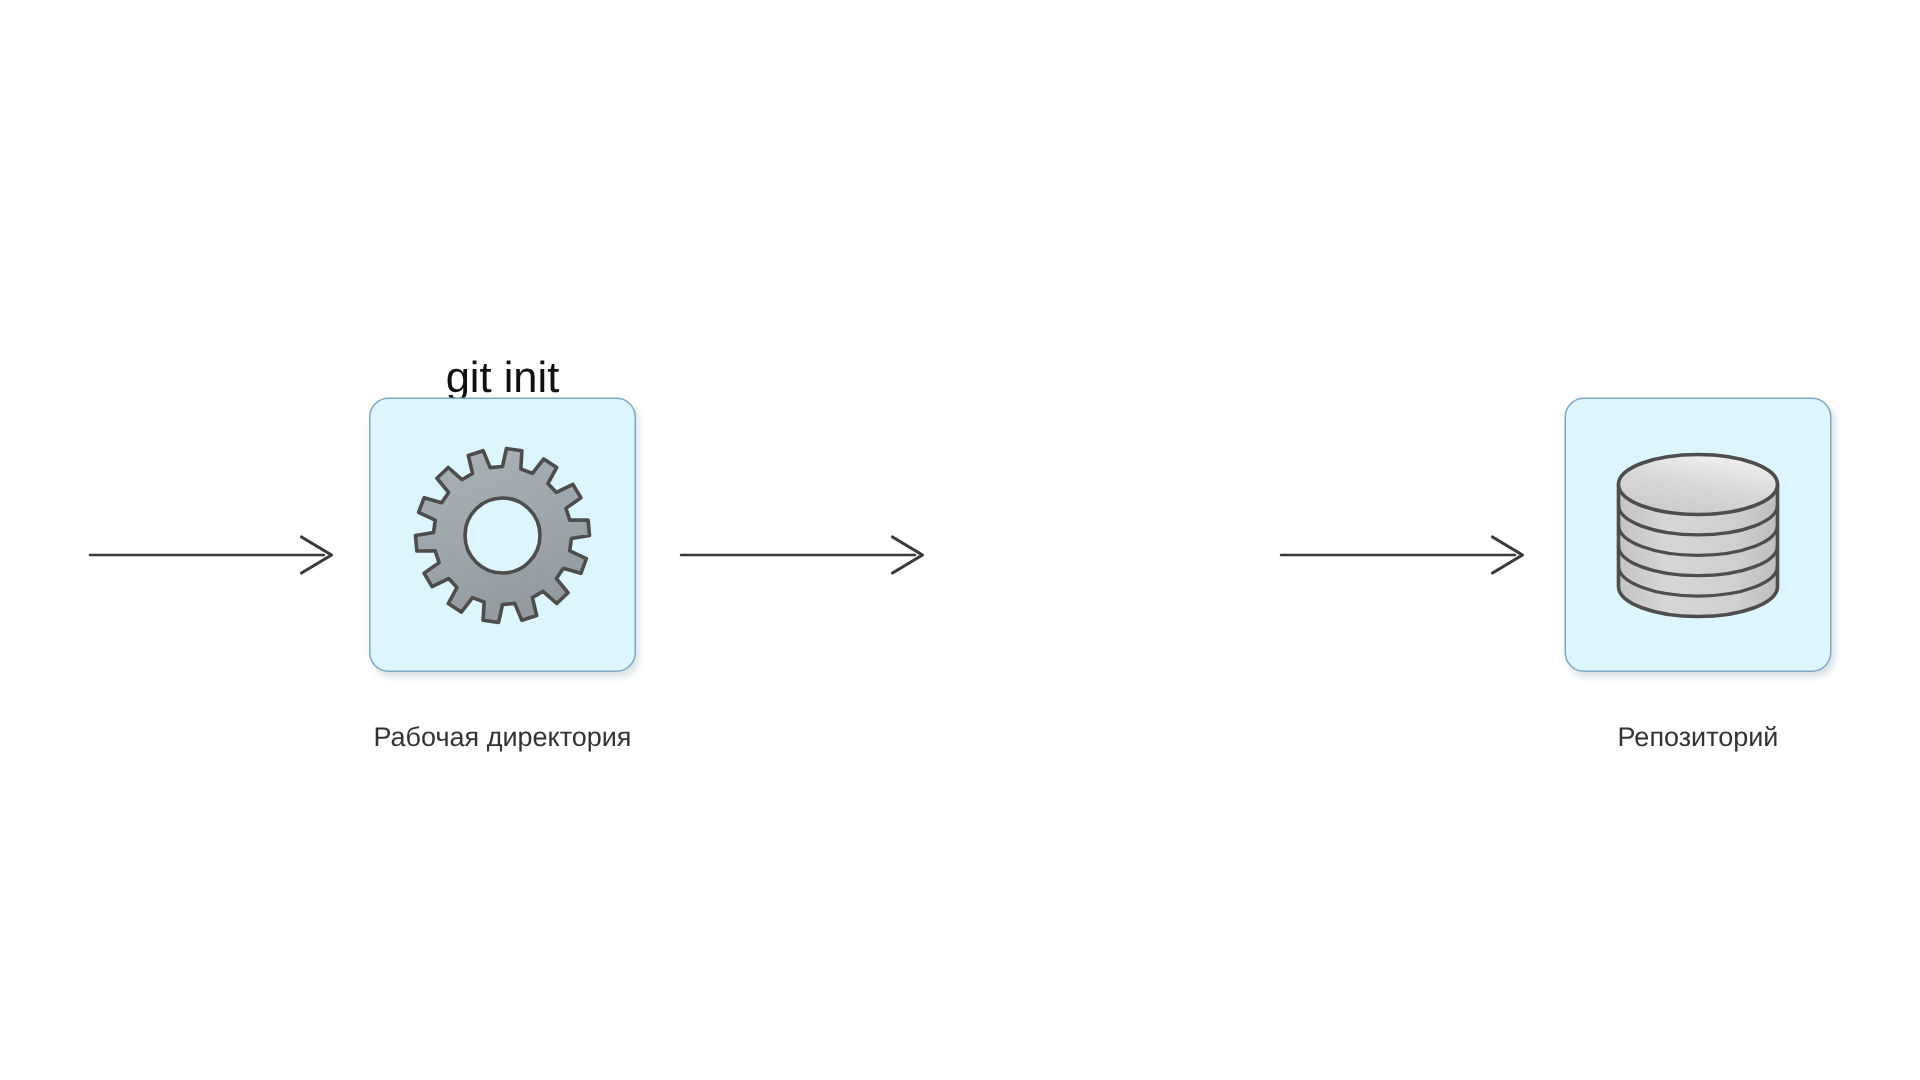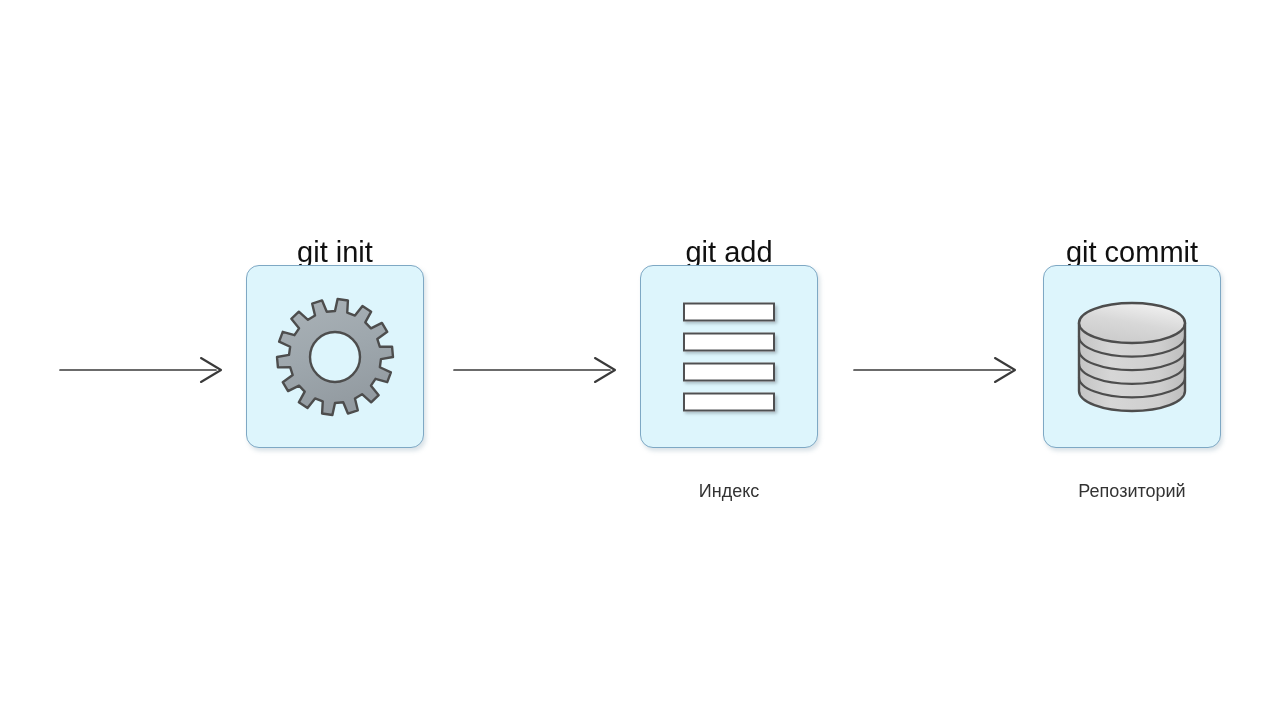--- a/index.html
+++ b/index.html
@@ -133,41 +133,26 @@
               <stop offset="100%" stop-color="#939ba1"></stop>
             </linearGradient>
           </defs>
           <g id="gear-shape">
               <path d="M62.00 16.00 L64.60 4.06 L74.91 5.45 L74.24 17.66 L81.96 20.56 L81.96 20.56 L89.48 10.93 L98.16 16.65 L92.27 27.36 L97.96 33.32 L97.96 33.32 L108.92 27.91 L114.26 36.83 L104.30 43.92 L106.85 51.76 L106.85 51.76 L119.07 51.64 L120.00 62.00 L107.95 64.06 L106.85 72.24 L106.85 72.24 L117.91 77.43 L114.26 87.17 L102.51 83.80 L97.96 90.68 L97.96 90.68 L105.68 100.16 L98.16 107.35 L89.04 99.21 L81.96 103.44 L81.96 103.44 L84.80 115.33 L74.91 118.55 L70.21 107.26 L62.00 108.00 L62.00 108.00 L59.40 119.94 L49.09 118.55 L49.76 106.34 L42.04 103.44 L42.04 103.44 L34.52 113.07 L25.84 107.35 L31.73 96.64 L26.04 90.68 L26.04 90.68 L15.08 96.09 L9.74 87.17 L19.70 80.08 L17.15 72.24 L17.15 72.24 L4.93 72.36 L4.00 62.00 L16.05 59.94 L17.15 51.76 L17.15 51.76 L6.09 46.57 L9.74 36.83 L21.49 40.20 L26.04 33.32 L26.04 33.32 L18.32 23.84 L25.84 16.65 L34.96 24.79 L42.04 20.56 L42.04 20.56 L39.20 8.67 L49.09 5.45 L53.79 16.74 L62.00 16.00 Z M87 62 A25 25 0 1 0 37 62 A25 25 0 1 0 87 62 Z" fill="url(#gearGrad)" fill-rule="evenodd" stroke="#4d4d4d" stroke-width="2.4" stroke-linejoin="round"></path>
             </g>
         </svg>
       </div>
     </div>
 
+    <div class="stage-caption">Рабочая директория</div>
   </div>
 
-  <div class="stage" style="left:574px; top:205px; width:310px; height:300px;">
-
-    <div class="stage-title">git add</div>
-
-    <div class="stage-box">
-      <div class="index-rows" id="index-rows">
-          <div class="index-row"></div>
-          <div class="index-row"></div>
-          <div class="index-row"></div>
-          <div class="index-row"></div>
-        </div>
-    </div>
-
-    <div class="stage-caption">Индекс</div>
-  </div>
 
   <div class="stage" style="left:977px; top:205px; width:310px; height:300px;">
 
-    <div class="stage-title">git commit</div>
 
     <div class="stage-box">
       <div class="icon-wrap">
         <svg width="122" height="116" viewBox="0 0 122 116">
           <defs>
             <linearGradient id="cylTop" x1="0.15" y1="1" x2="0.6" y2="0">
               <stop offset="0%" stop-color="#c9c9c9"></stop>
               <stop offset="55%" stop-color="#d8d8d8"></stop>
               <stop offset="100%" stop-color="#efefef"></stop>
             </linearGradient>

